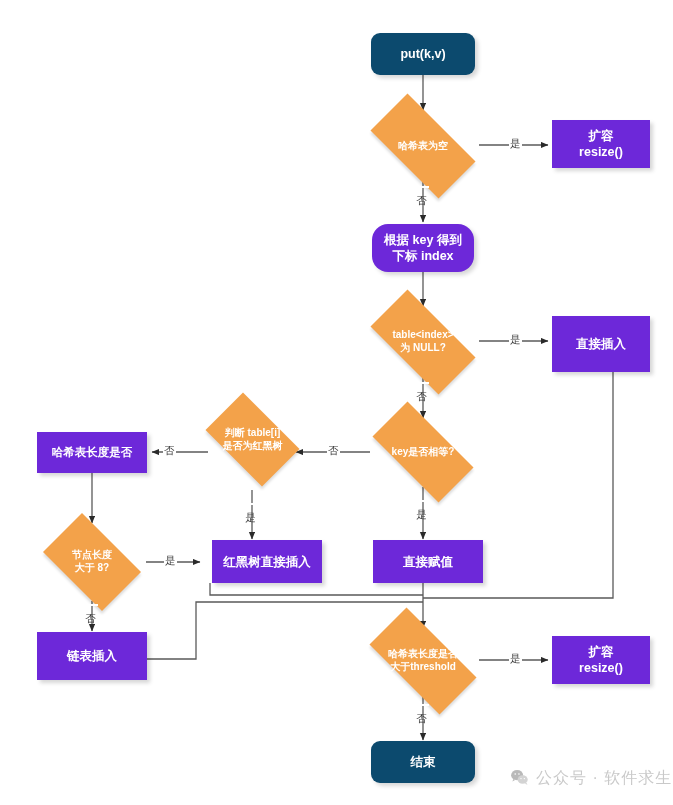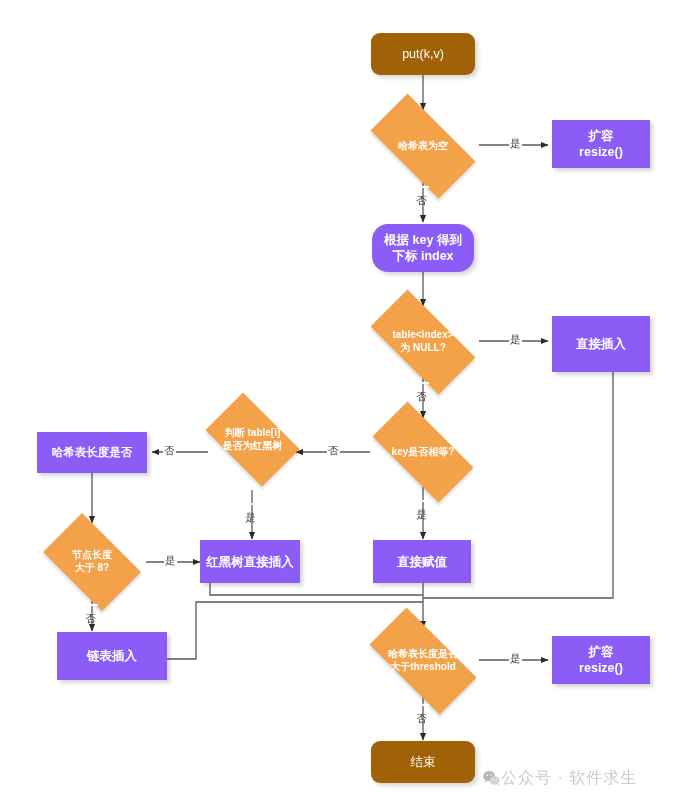--- a/index.html
+++ b/index.html
@@ -37,30 +37,30 @@
     z-index: 3;
   }
   .node .lbl {
     position: relative;
     z-index: 2;
     padding: 0 3px;
     white-space: pre-line;
   }
   
   .n-term {
-    background: #a16207;
+    background: #0c4a6e;
     border-radius: 9px;
     font-size: 12.5px;
-    font-weight: normal;
+    font-weight: bold;
     box-shadow: 3px 3px 4px rgba(0,0,0,0.16);
     justify-content: center;
   }
   
   .n-proc {
-    background: #8b5cf6;
+    background: #6d28d9;
     font-size: 12.5px;
     font-weight: bold;
     box-shadow: 3px 3px 4px rgba(0,0,0,0.16);
   }
   
   .n-dec {
     background: transparent;
     font-size: 10px;
     font-weight: bold;
   }
@@ -87,24 +87,24 @@
   }
   .edge-label.vert {
     writing-mode: vertical-rl;
     text-orientation: upright;
     letter-spacing: 0px;
     padding: 1px 0;
   }
 
   #watermark {
     position: absolute;
-    left: 482px;
+    left: 510px;
     top: 768px;
     display: flex;
-    align-items: center;
+    gap: 7px;
     z-index: 6;
     opacity: 0.62;
   }
   #watermark .wm-text {
     font-size: 16px;
     color: #a9a9a9;
     letter-spacing: 1px;
     font-family: "Liberation Sans", "DejaVu Sans", sans-serif;
   }
   .wm-icon {
@@ -209,29 +209,29 @@
   <div class="node n-proc" style="left:37px; top:432px; width:110px; height:41px; font-size:11.5px;">
     <span class="lbl">哈希表长度是否</span>
   </div>
 
   <div class="node n-dec" style="left:33px; top:523px; width:118px; height:78px;">
     <span class="dia"></span>
     <span class="lbl">节点长度
 大于 8?</span>
   </div>
 
-  <div class="node n-proc" style="left:200px; top:540px; width:100px; height:43px;">
+  <div class="node n-proc" style="left:212px; top:540px; width:110px; height:43px;">
     <span class="lbl">红黑树直接插入</span>
   </div>
 
-  <div class="node n-proc" style="left:373px; top:540px; width:98px; height:43px;">
+  <div class="node n-proc" style="left:373px; top:540px; width:110px; height:43px;">
     <span class="lbl">直接赋值</span>
   </div>
 
-  <div class="node n-proc" style="left:37px; top:632px; width:110px; height:48px;margin-left:20px;">
+  <div class="node n-proc" style="left:37px; top:632px; width:110px; height:48px;">
     <span class="lbl">链表插入</span>
   </div>
 
   <div class="node n-dec" style="left:353px; top:624px; width:140px; height:74px;">
     <span class="dia"></span>
     <span class="lbl">哈希表长度是否
 大于threshold</span>
   </div>
 
   <div class="node n-proc" style="left:552px; top:636px; width:98px; height:48px;">

